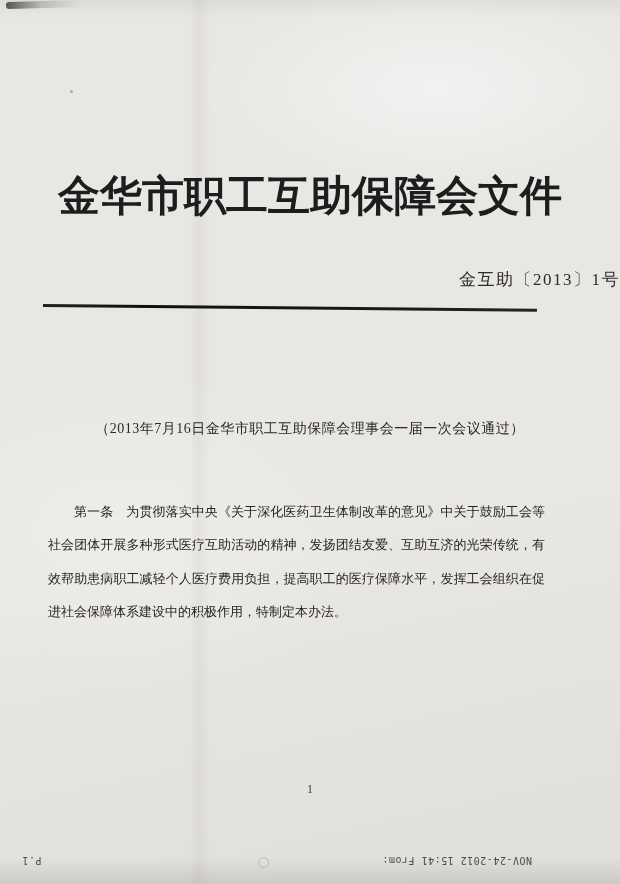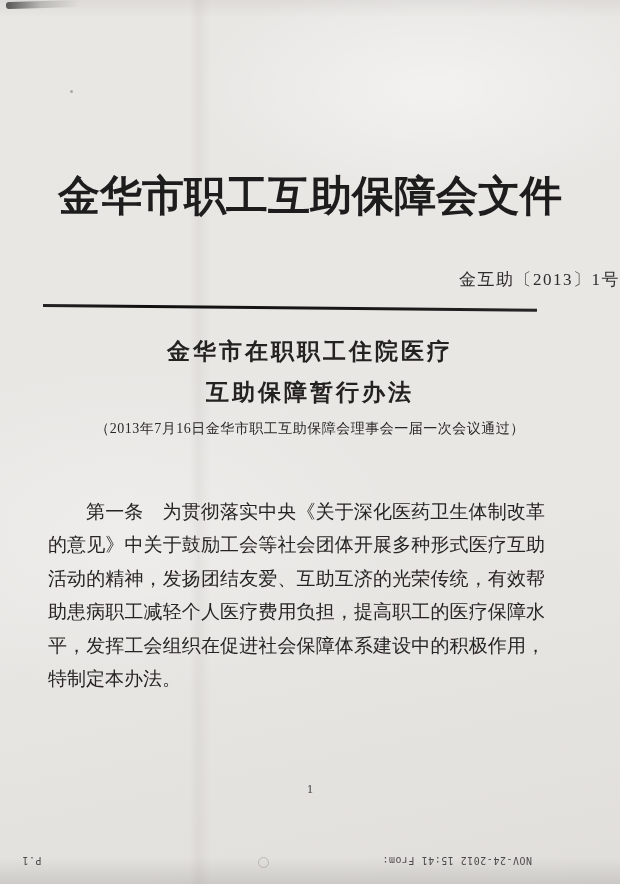--- a/index.html
+++ b/index.html
@@ -53,21 +53,21 @@
     text-align:center;font-size:14px;letter-spacing:0.5px;color:#2b2927;
     white-space:nowrap;
     font-family:Liberation Serif, serif;
   }
   .chapter-heading{
     position:absolute;top:467px;left:0;width:100%;
     text-align:center;font-size:19px;font-weight:700;letter-spacing:2px;color:#242220;
   }
   .body-text{
     position:absolute;top:495px;left:48px;width:497px;
-    font-size:19px;line-height:33.4px;color:#272523;
+    font-size:13px;line-height:33.4px;color:#272523;
     text-align:justify;
   }
   .body-text p{margin:0;text-indent:2em;}
   .page-number{
     position:absolute;top:782px;left:0;width:100%;
     text-align:center;font-size:12px;color:#3b3937;
   }
   .fax-text{
     position:absolute;top:855px;
     font-family:"DejaVu Sans Mono","Liberation Mono",monospace;
@@ -84,24 +84,20 @@
 <div class="page">
 
   <div class="smudge"></div>
 
   <div class="doc-title">金华市职工互助保障会文件</div>
 
   <div class="doc-number">金互助〔2013〕1号</div>
 
   <div class="rule"></div>
 
-  <div class="doc-subtitle">
-    <div>金华市在职职工住院医疗</div>
-    <div>互助保障暂行办法</div>
-  </div>
 
   <div class="approval-note">（2013年7月16日金华市职工互助保障会理事会一届一次会议通过）</div>
 
 
   <div class="body-text">
     <p>第一条　为贯彻落实中央《关于深化医药卫生体制改革的意见》中关于鼓励工会等社会团体开展多种形式医疗互助活动的精神，发扬团结友爱、互助互济的光荣传统，有效帮助患病职工减轻个人医疗费用负担，提高职工的医疗保障水平，发挥工会组织在促进社会保障体系建设中的积极作用，特制定本办法。</p>
   </div>
 
   <div class="page-number">1</div>
 

